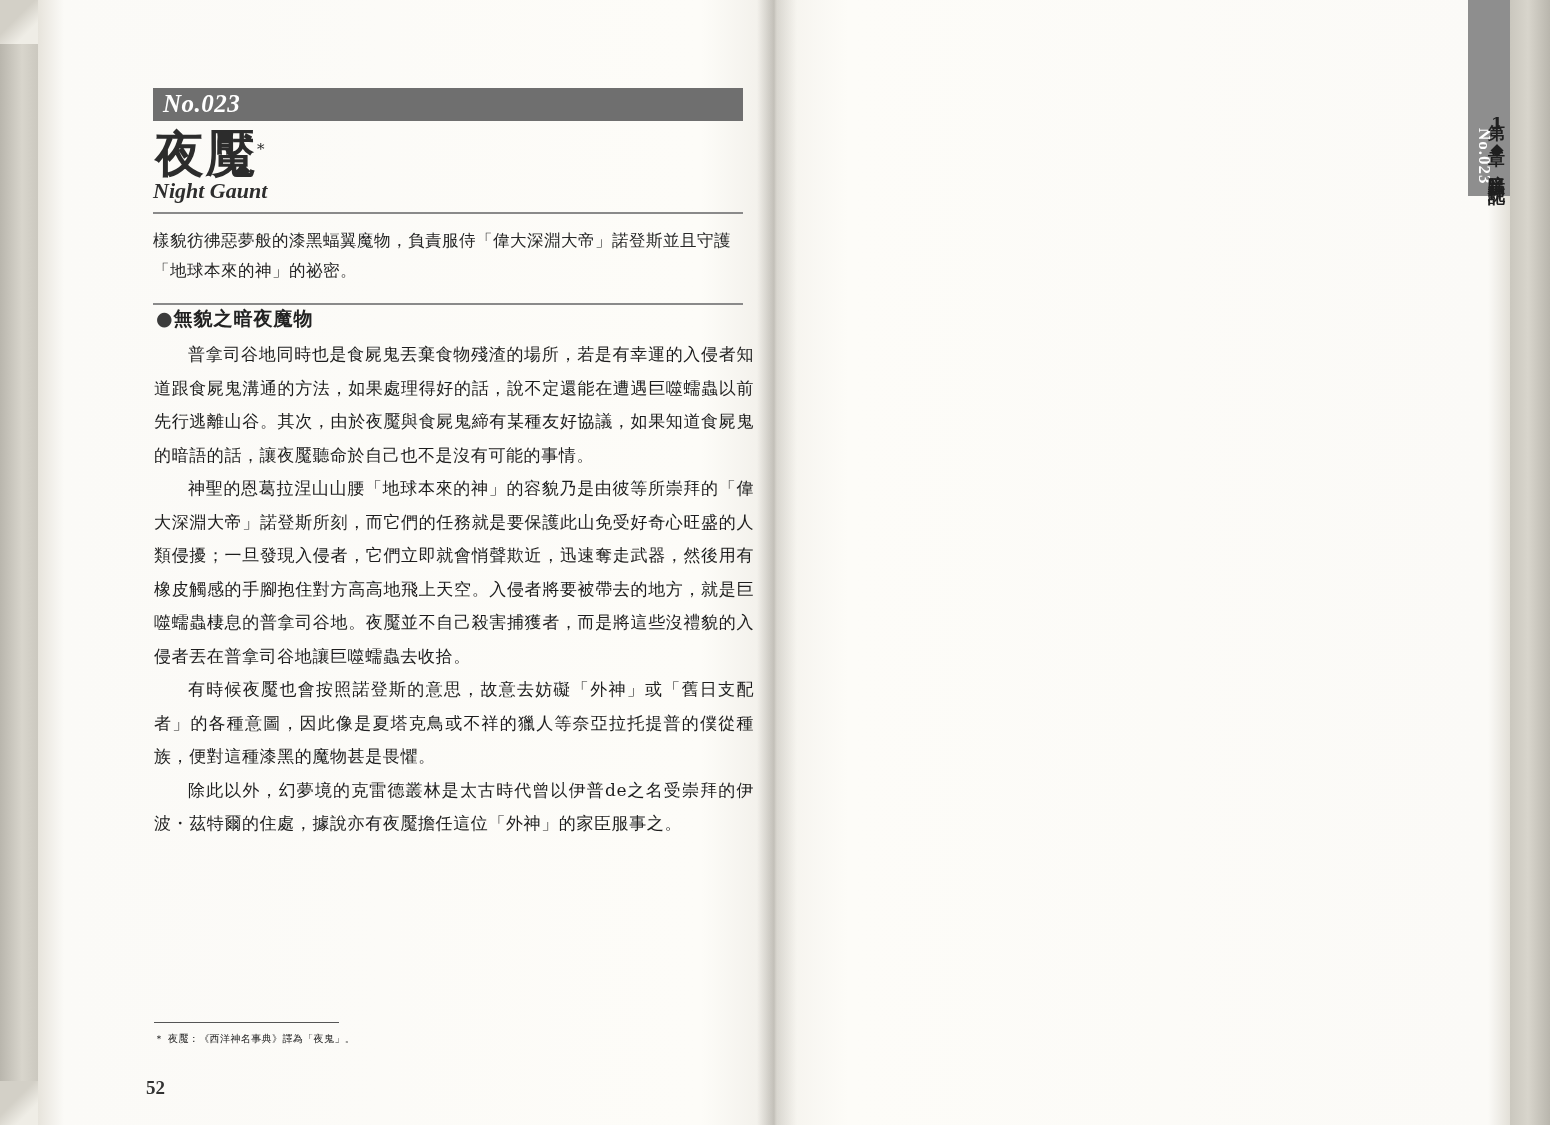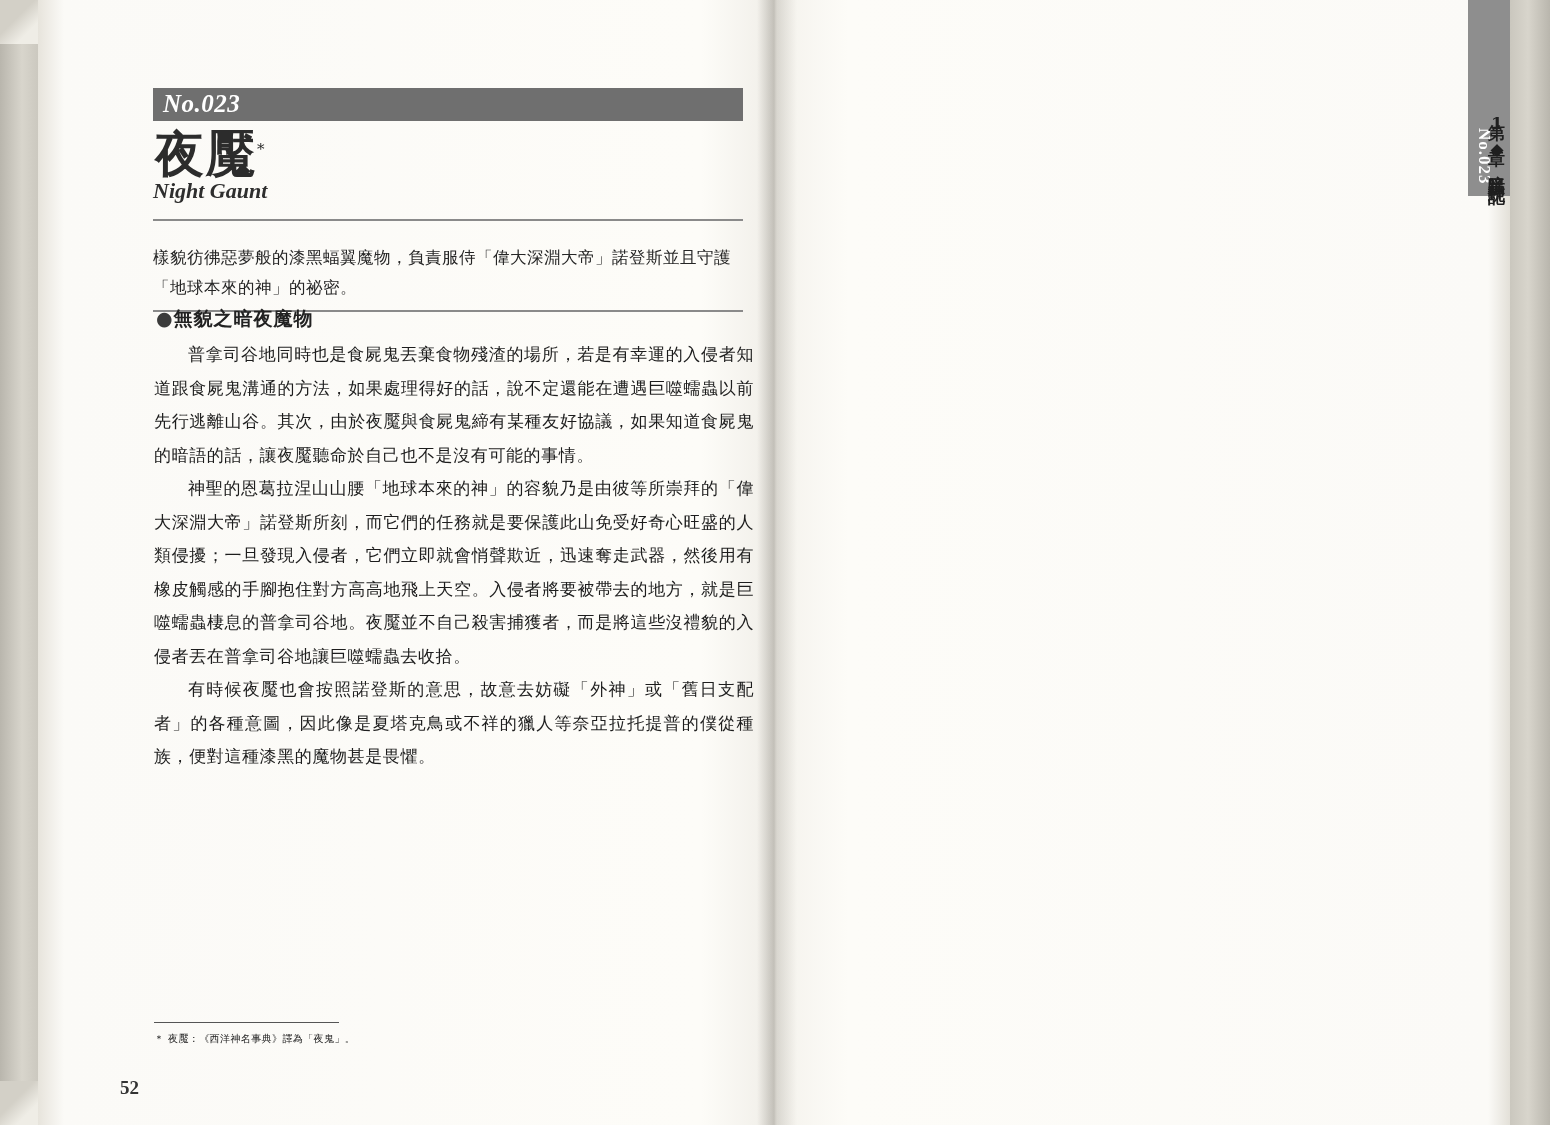--- a/index.html
+++ b/index.html
@@ -49,26 +49,26 @@
   }
   .title-cn {
     font-family:"DejaVu Serif", serif;
     font-weight:bold; font-size:49px; line-height:56px;
     color:#2c2c2c; letter-spacing:2px; padding-left:2px; position:relative;
   }
   .title-cn sup { font-size:15px; vertical-align:super; font-weight:normal; }
   .title-en {
     font-family:"Liberation Serif", serif; font-weight:bold; font-style:italic;
     font-size:22px; color:#2e2e2e; border-bottom:2px solid #8a8a8a;
-    padding-bottom:15px; margin-top:-4px;
+    padding-bottom:8px; margin-top:-4px;
   }
   .lead {
-    margin-top:21px; font-family:Liberation Sans, sans-serif;
+    margin-top:13px; font-family:Liberation Mono, monospace;
     font-size:16.5px; line-height:30px; color:#262626; letter-spacing:.5px;
-    border-bottom:2px solid #8a8a8a; padding-bottom:8px;
+    border-bottom:2px solid #8a8a8a; padding-bottom:16px;
   }
   .section-head {
     position:absolute; left:118px; top:306px;
     font-family:"DejaVu Serif", serif; font-weight:bold;
     font-size:19px; color:#222; letter-spacing:1px;
   }
   .section-head .dot { color:#3b3b3b; }
   .body-text {
     position:absolute; left:116px; top:338px; width:600px;
     font-family:"DejaVu Serif", serif;
@@ -80,21 +80,21 @@
   .footnote-rule { width:185px; border-top:1px solid #555; }
   .footnote {
     font-family:"DejaVu Serif", serif; font-size:10px; color:#222;
     letter-spacing:.4px; margin-top:9px;
   }
   .folio {
     position:absolute; bottom:26px;
     font-family:"Liberation Serif", serif; font-weight:bold;
     font-size:19px; color:#333;
   }
-  #folio-left  { left:82px;text-align:right; }
+  #folio-left  { left:108px;text-align:right; }
 
   
   #side-tab {
     position:absolute; left:1468px; top:0; width:42px; height:196px;
     background:#8e8e8e;
   }
   #side-label {
     position:absolute; left:1463px; top:110px; width:46px;
     writing-mode:vertical-rl; text-orientation:upright;
     font-family:"DejaVu Serif", serif; font-size:17px; color:#1f1f1f;
@@ -130,20 +130,21 @@
     </div>
 
     <div class="section-head">
       <span class="dot">●</span><span>無貌之暗夜魔物</span>
     </div>
 
     <div class="body-text">
       <p>普拿司谷地同時也是食屍鬼丟棄食物殘渣的場所，若是有幸運的入侵者知道跟食屍鬼溝通的方法，如果處理得好的話，說不定還能在遭遇巨噬蠕蟲以前先行逃離山谷。其次，由於夜魘與食屍鬼締有某種友好協議，如果知道食屍鬼的暗語的話，讓夜魘聽命於自己也不是沒有可能的事情。</p>
       <p>神聖的恩葛拉涅山山腰「地球本來的神」的容貌乃是由彼等所崇拜的「偉大深淵大帝」諾登斯所刻，而它們的任務就是要保護此山免受好奇心旺盛的人類侵擾；一旦發現入侵者，它們立即就會悄聲欺近，迅速奪走武器，然後用有橡皮觸感的手腳抱住對方高高地飛上天空。入侵者將要被帶去的地方，就是巨噬蠕蟲棲息的普拿司谷地。夜魘並不自己殺害捕獲者，而是將這些沒禮貌的入侵者丟在普拿司谷地讓巨噬蠕蟲去收拾。</p>
       <p>有時候夜魘也會按照諾登斯的意思，故意去妨礙「外神」或「舊日支配者」的各種意圖，因此像是夏塔克鳥或不祥的獵人等奈亞拉托提普的僕從種族，便對這種漆黑的魔物甚是畏懼。</p>
+      <p>除此以外，幻夢境的克雷德叢林是太古時代曾以伊普de之名受崇拜的伊波・茲特爾的住處，據說亦有夜魘擔任這位「外神」的家臣服事之。</p>
     </div>
 
     <div class="footnote-wrap">
       <div class="footnote-rule"></div>
       <div class="footnote">＊ 夜魘：《西洋神名事典》譯為「夜鬼」。</div>
     </div>
 
     <div class="folio" id="folio-left">52</div>
   </div>
 

